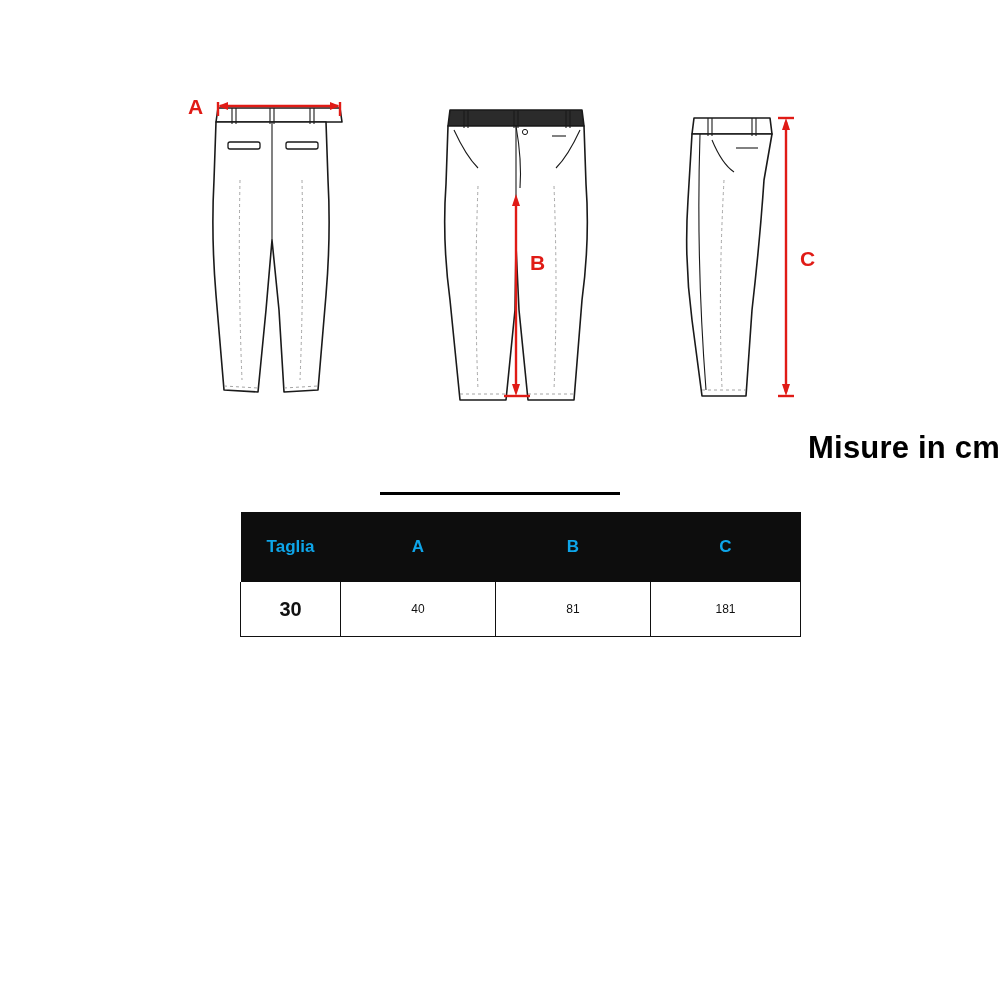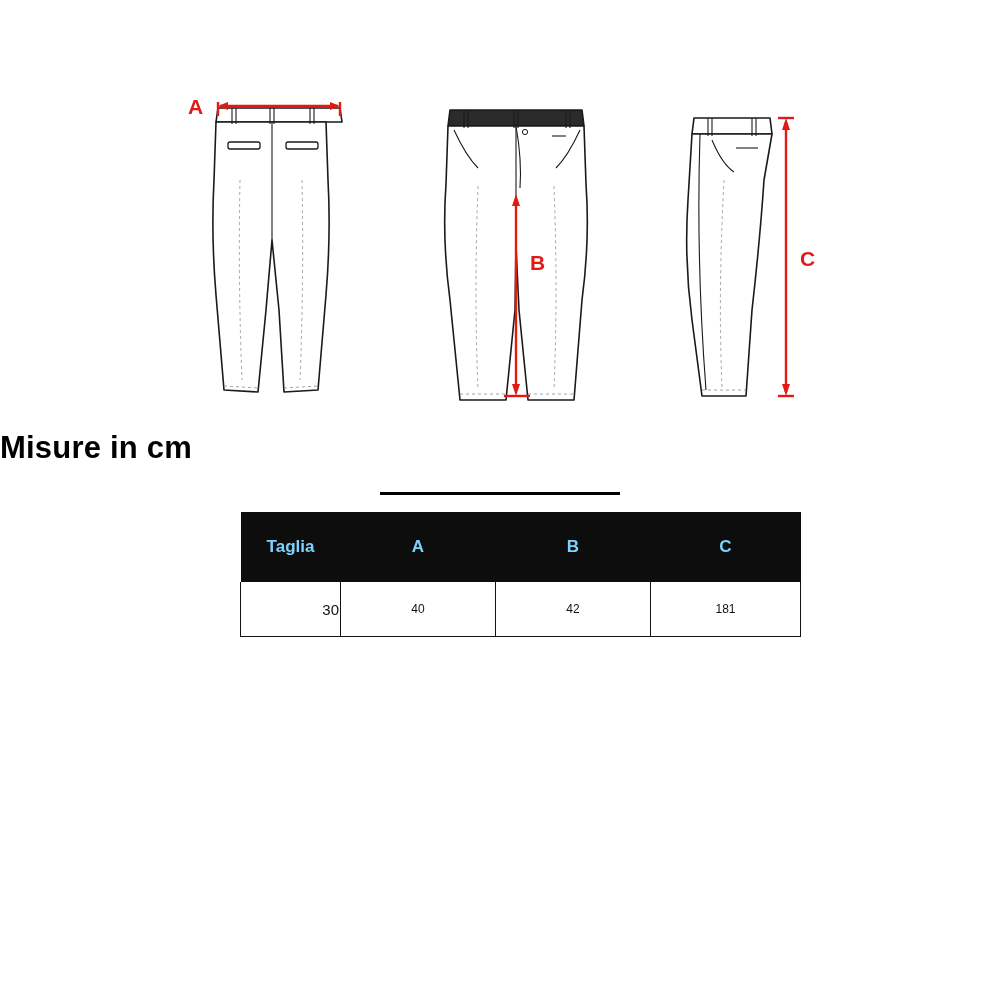--- a/index.html
+++ b/index.html
@@ -40,21 +40,21 @@
   }
   .fig-back  { left: 30px; }
   .fig-front { left: 270px; }
   .fig-side  { left: 510px; }
 
   .measures-title {
     position: absolute;
     left: 0;
     top: 430px;
     width: 1000px;
-    text-align: left;
+    text-align: right;
     font-size: 31px;
     font-weight: bold;
     letter-spacing: 0.2px;
   }
   .title-rule {
     position: absolute;
     left: 380px;
     top: 492px;
     width: 240px;
     height: 3px;
@@ -64,42 +64,41 @@
   .size-table {
     position: absolute;
     left: 240px;
     top: 512px;
     width: 560px;
     border-collapse: collapse;
     table-layout: fixed;
   }
   .size-table thead th {
     background: #0d0d0d;
-    color: #7dd3fc;
+    color: #0ea5e9;
     font-size: 17px;
     font-weight: bold;
     height: 68px;
     text-align: center;
     vertical-align: middle;
     border: none;
   }
   .size-table tbody td {
     height: 52px;
     text-align: center;
     vertical-align: middle;
     font-size: 12px;
     color: #111111;
     border: 1px solid #111111;
     border-top: none;
     background: #ffffff;
   }
   .size-table tbody td.first-col {
-    font-weight: normal;
-    font-size: 15px;
-    text-align: right;
+    font-weight: bold;
+    font-size: 20px;
   }
   .col-size { width: 100px; }
   .col-a { width: 155px; }
   .col-b { width: 155px; }
   .col-c { width: 150px; }
 
   .label-letter {
     fill: #e01b16;
     font-family: "Liberation Sans", sans-serif;
     font-size: 21px;
@@ -253,19 +252,19 @@
         <th>Taglia</th>
         <th>A</th>
         <th>B</th>
         <th>C</th>
       </tr>
     </thead>
     <tbody>
       <tr>
         <td class="first-col">30</td>
         <td>40</td>
-        <td>42</td>
+        <td>81</td>
         <td>181</td>
       </tr>
     </tbody>
   </table>
 
 </div>
 
 </body></html>

